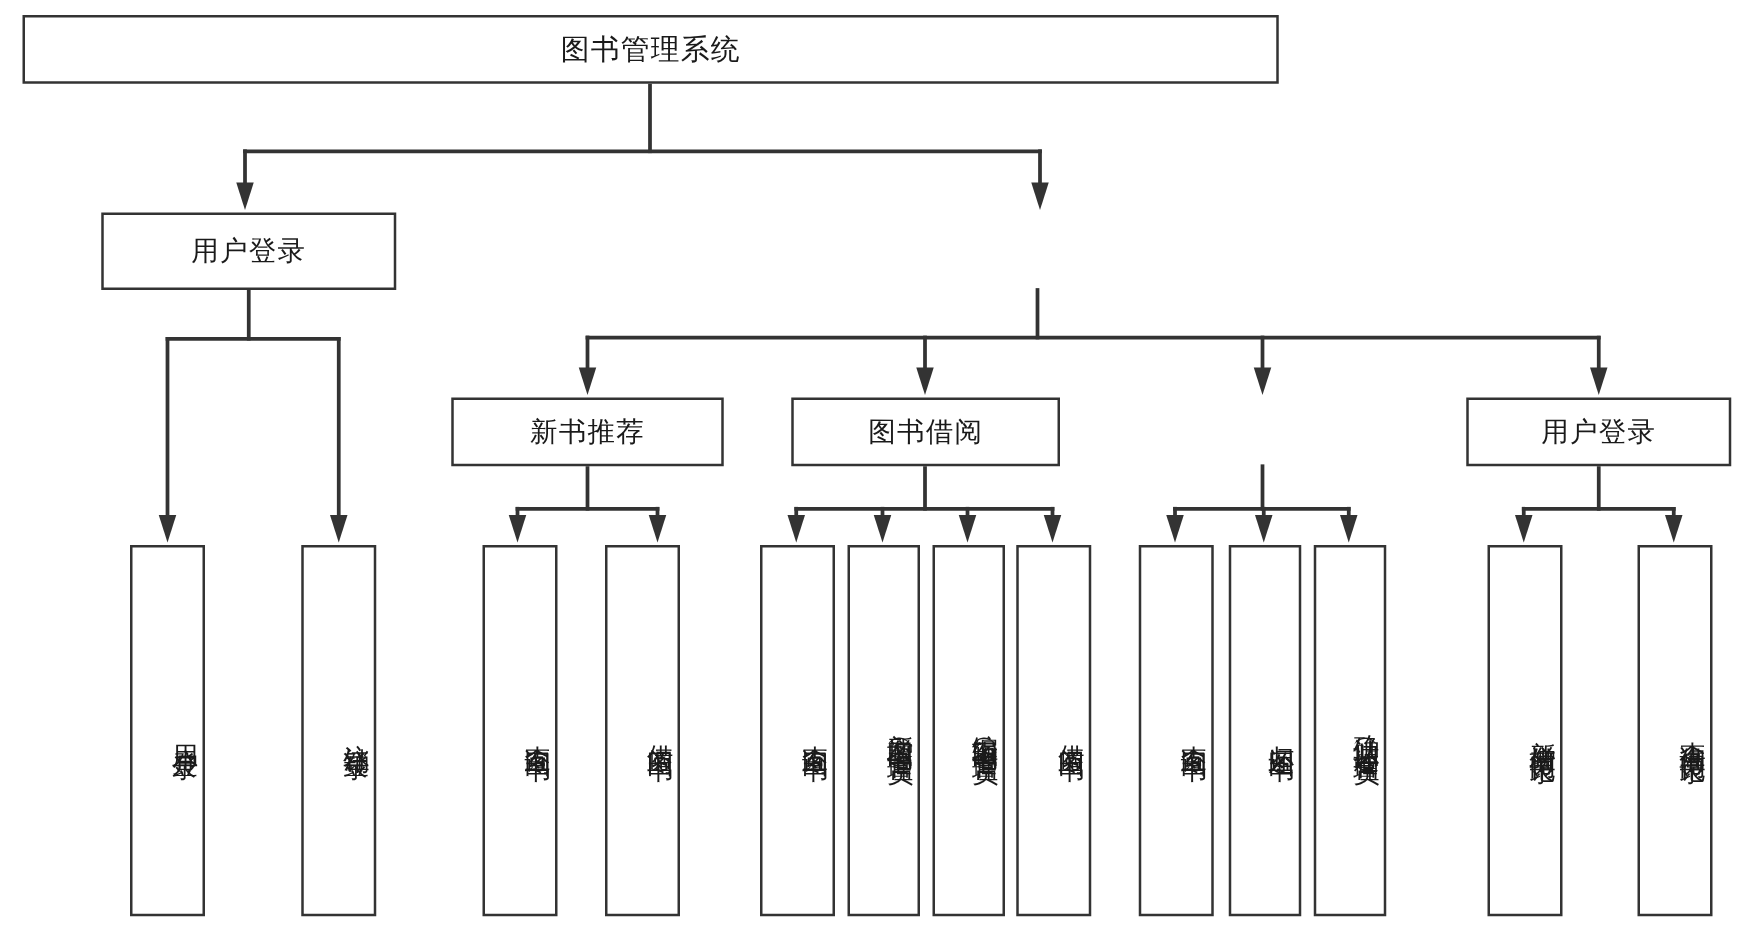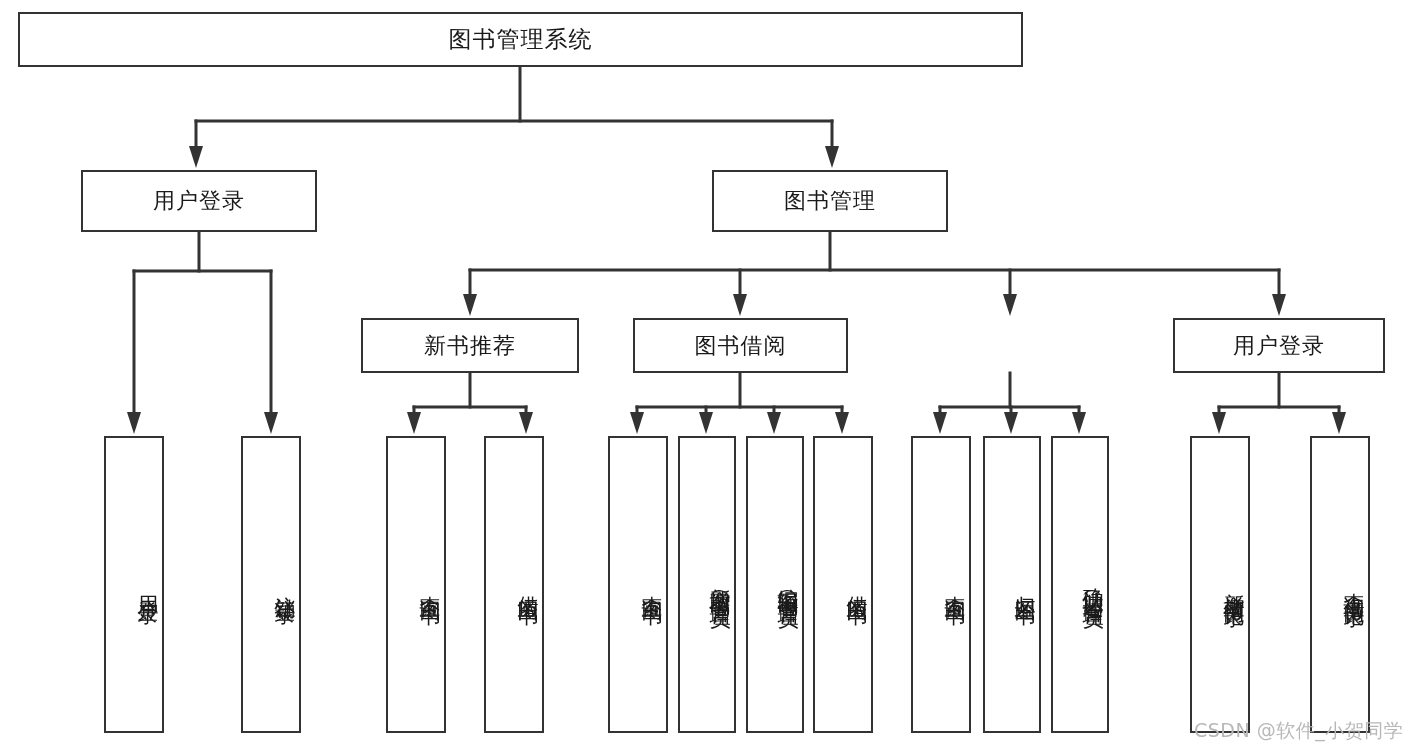--- a/index.html
+++ b/index.html
@@ -133,23 +133,20 @@
   </svg>
 
   <div class="node horizontal root" style="left: 18px; top: 12px; width: 1005px; height: 55px; border-color: rgb(51, 51, 51); color: rgb(26, 26, 26);">
     <span class="hlabel">图书管理系统</span>
   </div>
 
   <div class="node horizontal" style="left: 81px; top: 170px; width: 236px; height: 62px; border-color: rgb(51, 51, 51); color: rgb(26, 26, 26);">
     <span class="hlabel">用户登录</span>
   </div>
 
-  <div class="node horizontal" style="left: 712px; top: 170px; width: 236px; height: 62px; border-color: rgb(51, 51, 51); color: rgb(26, 26, 26);">
-    <span class="hlabel">图书管理</span>
-  </div>
 
   <div class="node horizontal" style="left: 361px; top: 318px; width: 218px; height: 55px; border-color: rgb(51, 51, 51); color: rgb(26, 26, 26);">
     <span class="hlabel">新书推荐</span>
   </div>
 
   <div class="node horizontal" style="left: 633px; top: 318px; width: 215px; height: 55px; border-color: rgb(51, 51, 51); color: rgb(26, 26, 26);">
     <span class="hlabel">图书借阅</span>
   </div>
 
 
@@ -202,15 +199,14 @@
   </div>
 
   <div class="node vertical" style="left: 1190px; top: 436px; width: 60px; height: 297px; border-color: rgb(51, 51, 51); color: rgb(26, 26, 26);">
     <span class="vlabel">新增借阅记录</span>
   </div>
 
   <div class="node vertical" style="left: 1310px; top: 436px; width: 60px; height: 297px; border-color: rgb(51, 51, 51); color: rgb(26, 26, 26);">
     <span class="vlabel">查询借阅记录</span>
   </div>
 
-  <div class="watermark" style="left: 1194px; top: 718px; color: rgb(184, 184, 184);">CSDN @软件_小贺同学</div>
 
 </div>
 
 </body></html>

